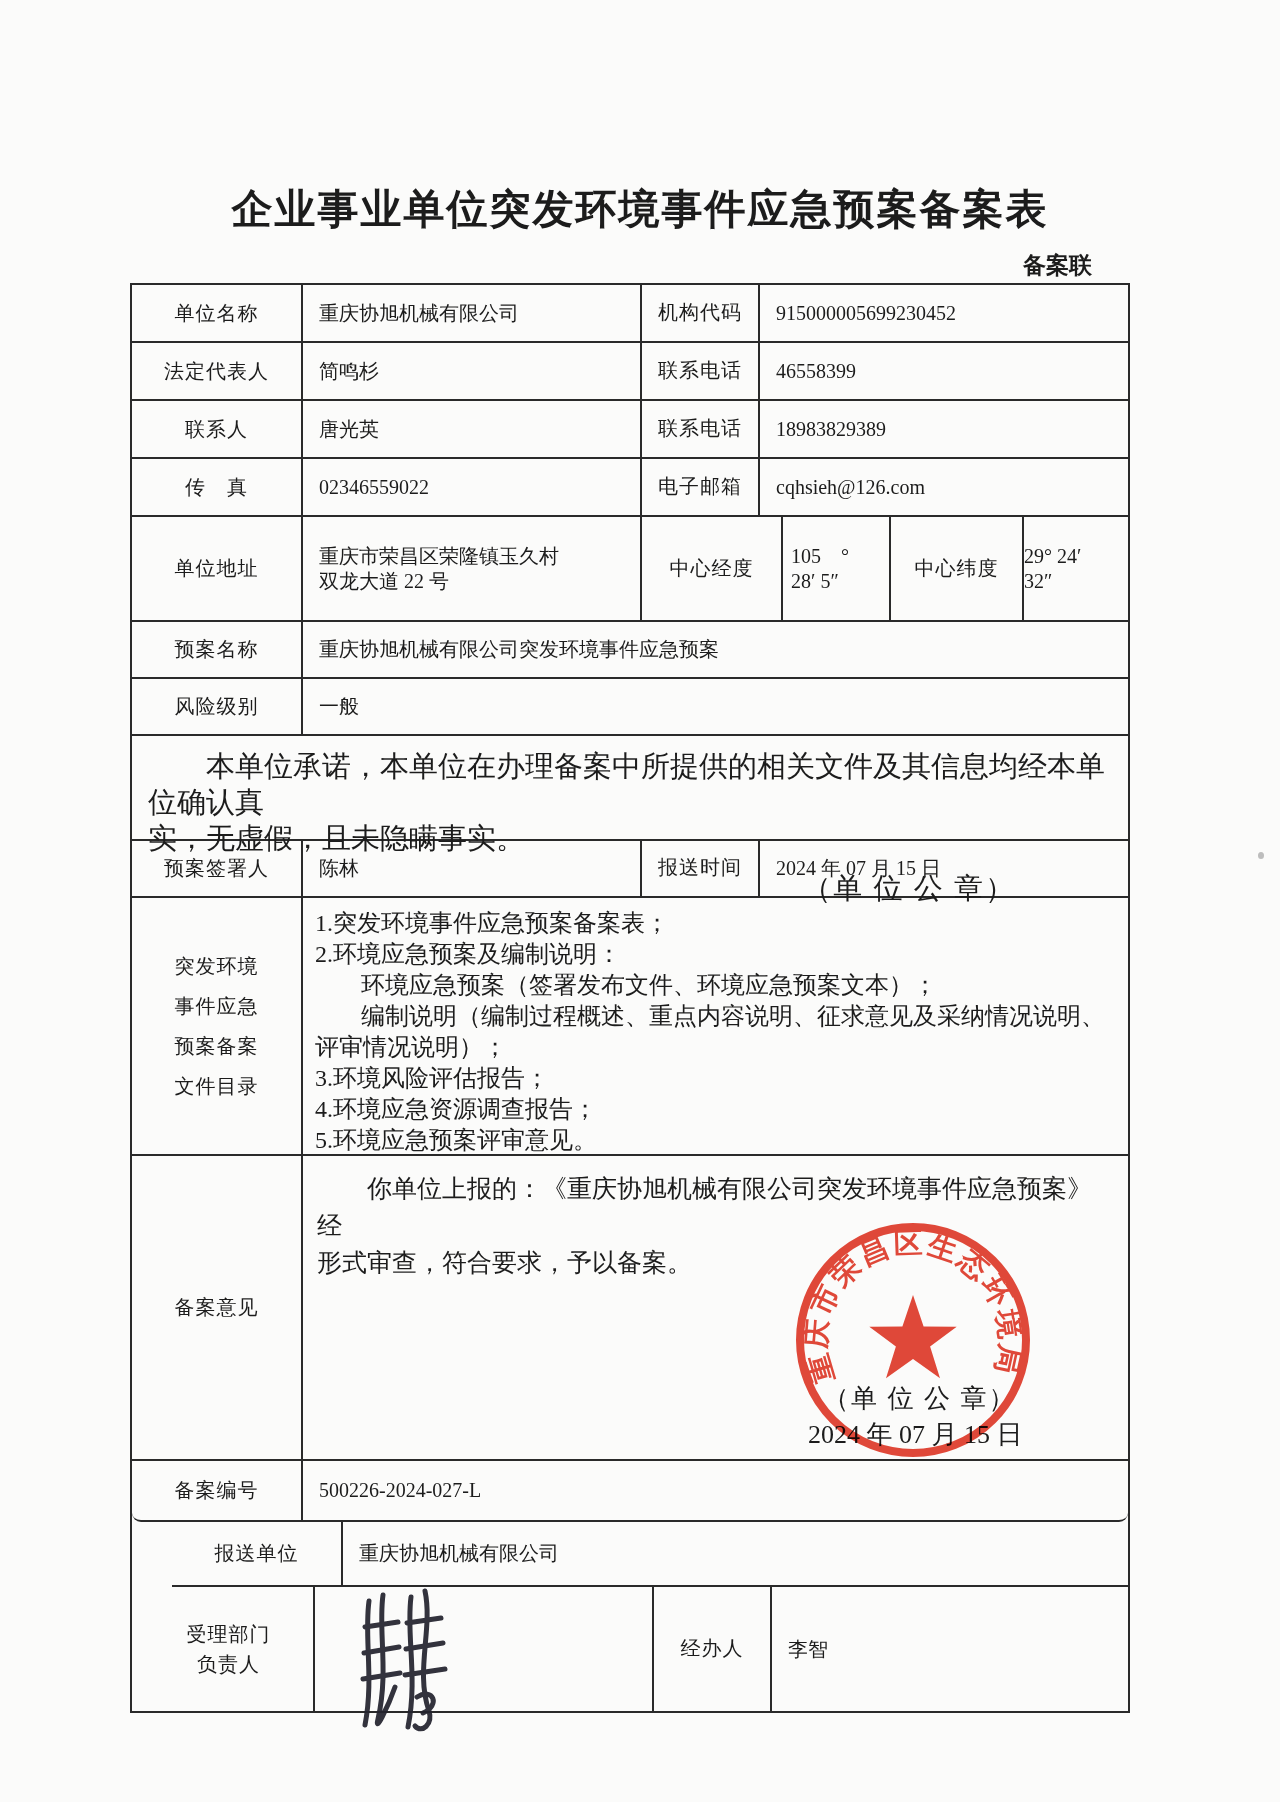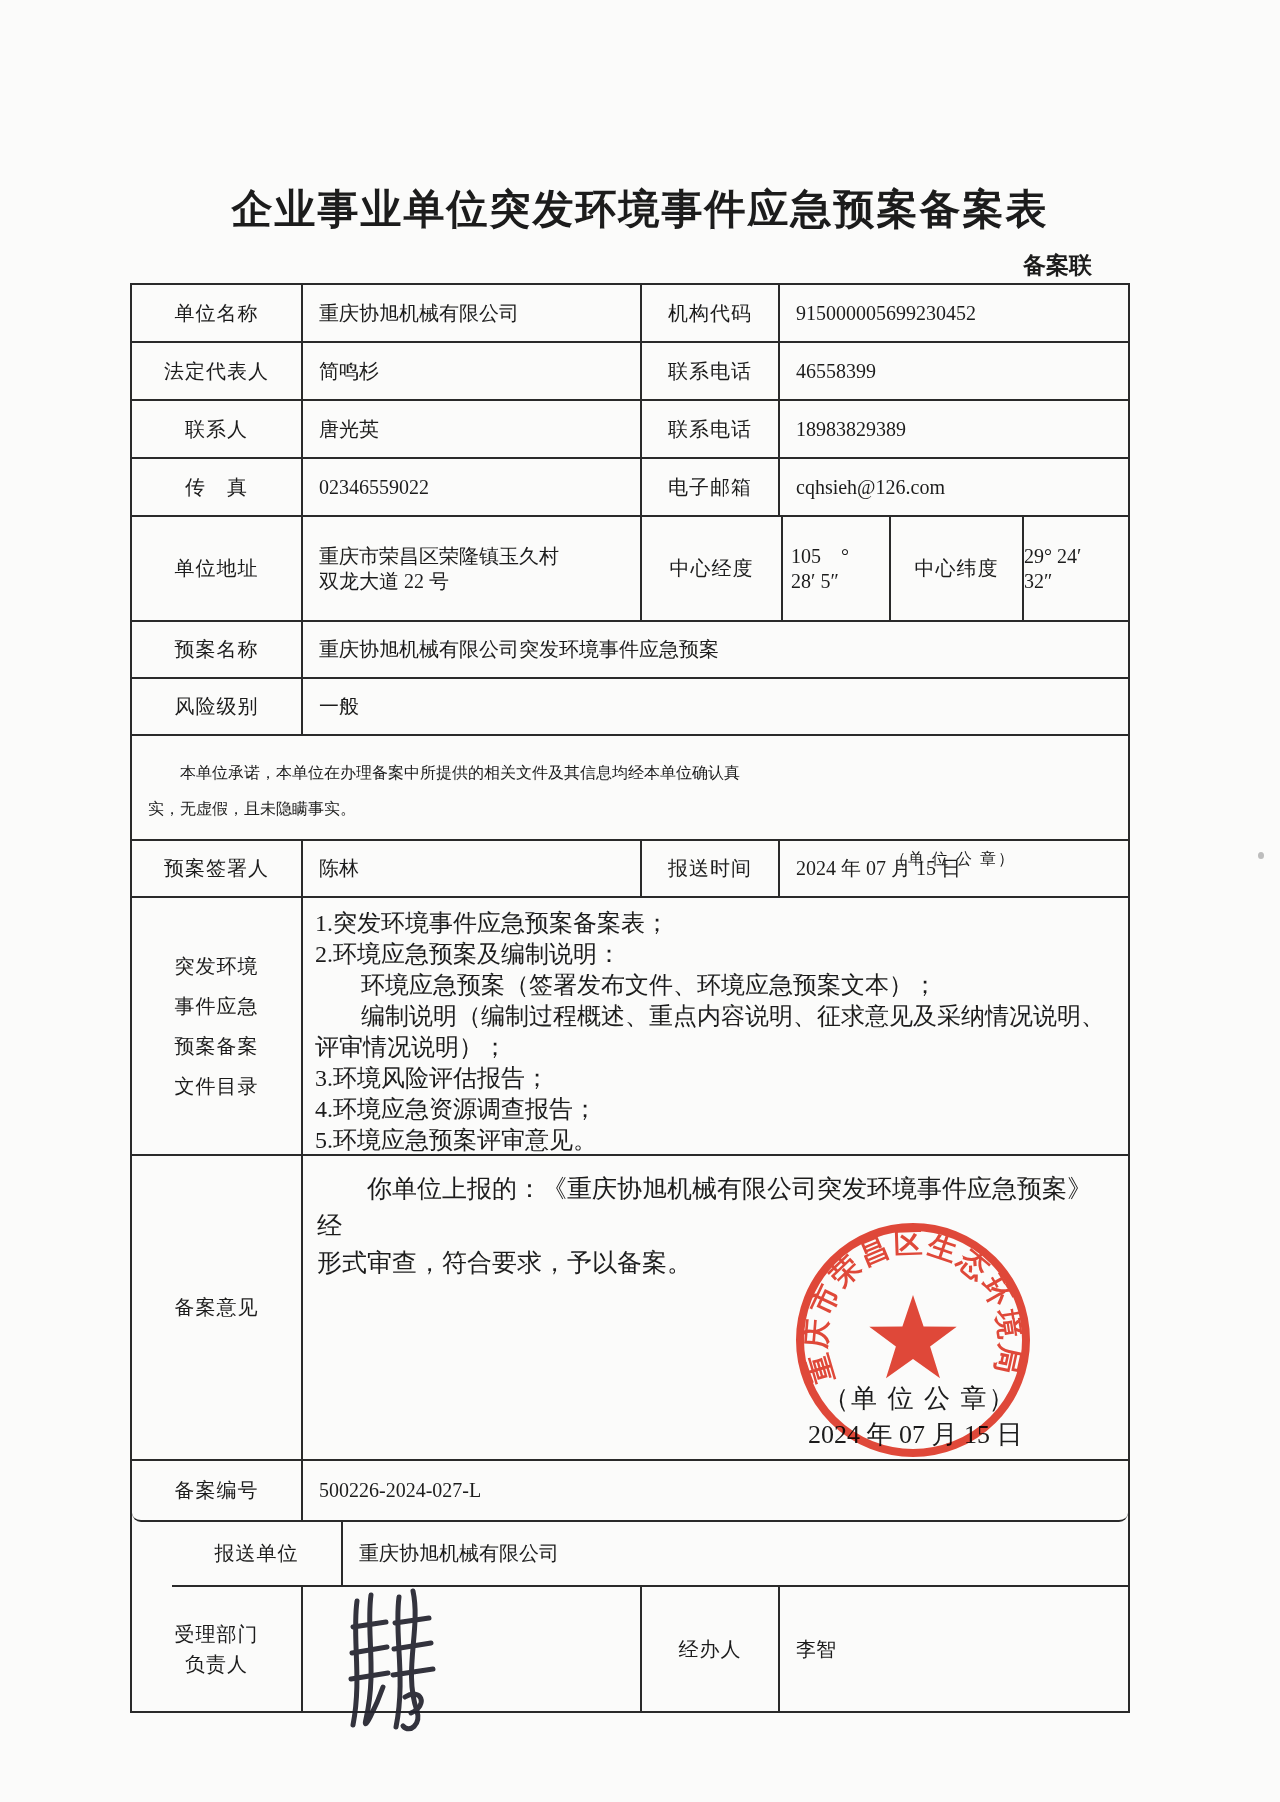--- a/index.html
+++ b/index.html
@@ -27,30 +27,30 @@
   .row:last-child{border-bottom:none;}
   .cell{
     box-sizing:border-box;border-right:2px solid #2a2a2a;
     display:flex;align-items:center;font-size:20px;line-height:1.25;
   }
   .cell:last-child{border-right:none;flex:1;}
   .lab{justify-content:center;text-align:center;letter-spacing:1px;}
   .val{padding-left:16px;padding-right:8px;}
   .w-label{width:171px;}
   .w-value{width:339px;}
-  .w-key2{width:138px;}
+  .w-key2{width:118px;font-family:Liberation Mono, monospace;}
   .w-lng{width:141px;}
   .w-lngv{width:108px;}
   .w-lat{width:133px;}
   .multiline{flex-direction:column;align-items:flex-start;justify-content:center;}
   .multiline.centered{align-items:center;}
   .h58{height:58px;} .h115{height:105px;} .h57{height:57px;}
   .h105{height:105px;} .h258{height:258px;} .h305{height:305px;}
   .h61{height:61px;border-radius:9px;} .h65{height:65px;margin-left:40px;} .h124{height:124px;}
-  .commit{display:block;padding:19px 16px 0 16px;font-size:16px;line-height:36px;}
+  .commit{display:block;padding:12px 16px 0 16px;font-size:29px;line-height:36px;}
   .commit .l1{text-indent:2em;}
   .commit .seal-note{text-align:right;padding-right:96px;margin-top:14px;letter-spacing:2px;}
   .dirlist{display:block;padding:10px 10px 0 12px;font-size:24px;line-height:31px;}
   .dirlist .indent{padding-left:46px;}
   .opinion-body{position:relative;display:block;padding:14px 14px 0 14px;
     font-size:25px;line-height:37px;overflow:visible;}
   .opinion-body .l1{text-indent:2em;}
   .op-seal-note{position:absolute;left:520px;top:224px;font-size:26px;letter-spacing:2px;z-index:3;}
   .op-date{position:absolute;left:505px;top:260px;font-size:26px;z-index:3;}
   .stamp{position:absolute;left:468px;top:42px;width:284px;height:284px;z-index:4;
@@ -186,21 +186,21 @@
     <div class="row h61">
       <div class="cell lab w-label">备案编号</div>
       <div class="cell val">500226-2024-027-L</div>
     </div>
 
     <div class="row h65">
       <div class="cell lab w-label">报送单位</div>
       <div class="cell val">重庆协旭机械有限公司</div>
     </div>
 
-    <div class="row h124" style="overflow:visible;">
+    <div class="row h124" style="overflow:visible;padding-left:12px;">
       <div class="cell lab w-label multiline centered two-line-lab">
         <div>受理部门</div>
         <div>负责人</div>
       </div>
       <div class="cell w-value sig-wrap">
         <svg class="sig" viewBox="0 0 120 150">
           <g fill="none" stroke="#23232e" stroke-width="5" stroke-linecap="round" opacity="0.92">
             <path d="M18,16 C13,52 23,94 14,140"></path>
             <path d="M32,10 C27,46 38,86 27,134 C23,150 37,122 44,102"></path>
             <path d="M14,42 L47,37"></path>

